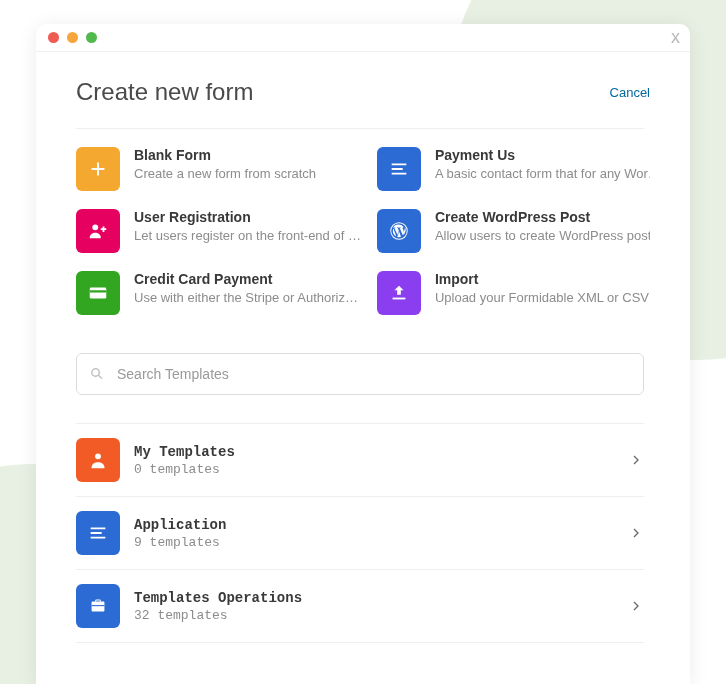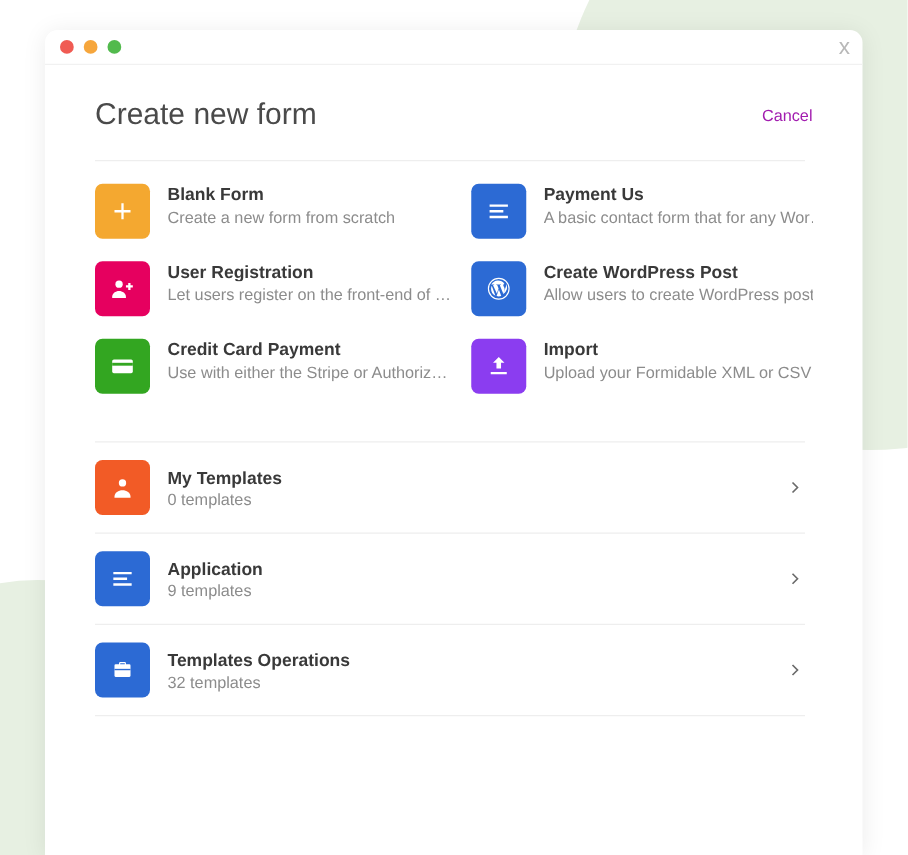--- a/index.html
+++ b/index.html
@@ -78,21 +78,21 @@
       justify-content: space-between;
       margin-bottom: 22px;
     }
     .header h1 {
       font-size: 24px;
       font-weight: 400;
       color: #4a4a4a;
     }
     .cancel {
       font-size: 13px;
-      color: #a21caf;
+      color: #0369a1;
       cursor: pointer;
     }
     .scroll-area {
       flex: 1;
       overflow-y: auto;
       padding-right: 6px;
       padding-bottom: 24px;
     }
     .scroll-area::-webkit-scrollbar { width: 6px; }
     .scroll-area::-webkit-scrollbar-thumb { background: #d8d8d8; border-radius: 3px; }
@@ -163,21 +163,21 @@
     .cat {
       display: flex;
       align-items: center;
       gap: 14px;
       padding: 14px 0;
       border-bottom: 1px solid #eee;
       cursor: pointer;
     }
     .cat:first-child { border-top: 1px solid #eee; }
     .cat .ic { width: 44px; height: 44px; }
-    .cat-text { flex: 1; }
+    .cat-text { flex: 1; font-family: Liberation Mono, monospace; }
     .cat-title {
       font-size: 14px;
       font-weight: 600;
       color: #393939;
       margin-bottom: 2px;
     }
     .cat-sub {
       font-size: 13px;
       color: #8c8c8c;
     }
@@ -290,20 +290,26 @@
               </svg>
           </div>
           <div class="starter-text">
             <div class="starter-title">Import</div>
             <div class="starter-desc">Upload your Formidable XML or CSV …</div>
           </div>
         </div>
 
       </div>
 
+      <div class="search-wrap">
+        <svg class="search-icon" viewBox="0 0 24 24">
+            <path d="M10 4a6 6 0 1 0 3.69 10.73l4.29 4.29 1.41-1.41-4.29-4.29A6 6 0 0 0 10 4zm0 2a4 4 0 1 1-4 4 4 4 0 0 1 4-4z"></path>
+          </svg>
+        <input class="search-input" placeholder="Search Templates" style="">
+      </div>
 
       <div>
 
         <div class="cat">
           <div class="ic ic-dorange">
             <svg viewBox="0 0 24 24">
                 <circle cx="12" cy="8" r="3.2"></circle>
                 <path d="M5 20c0-3.5 3.5-5.5 7-5.5s7 2 7 5.5v1H5z"></path>
               </svg>
           </div>

